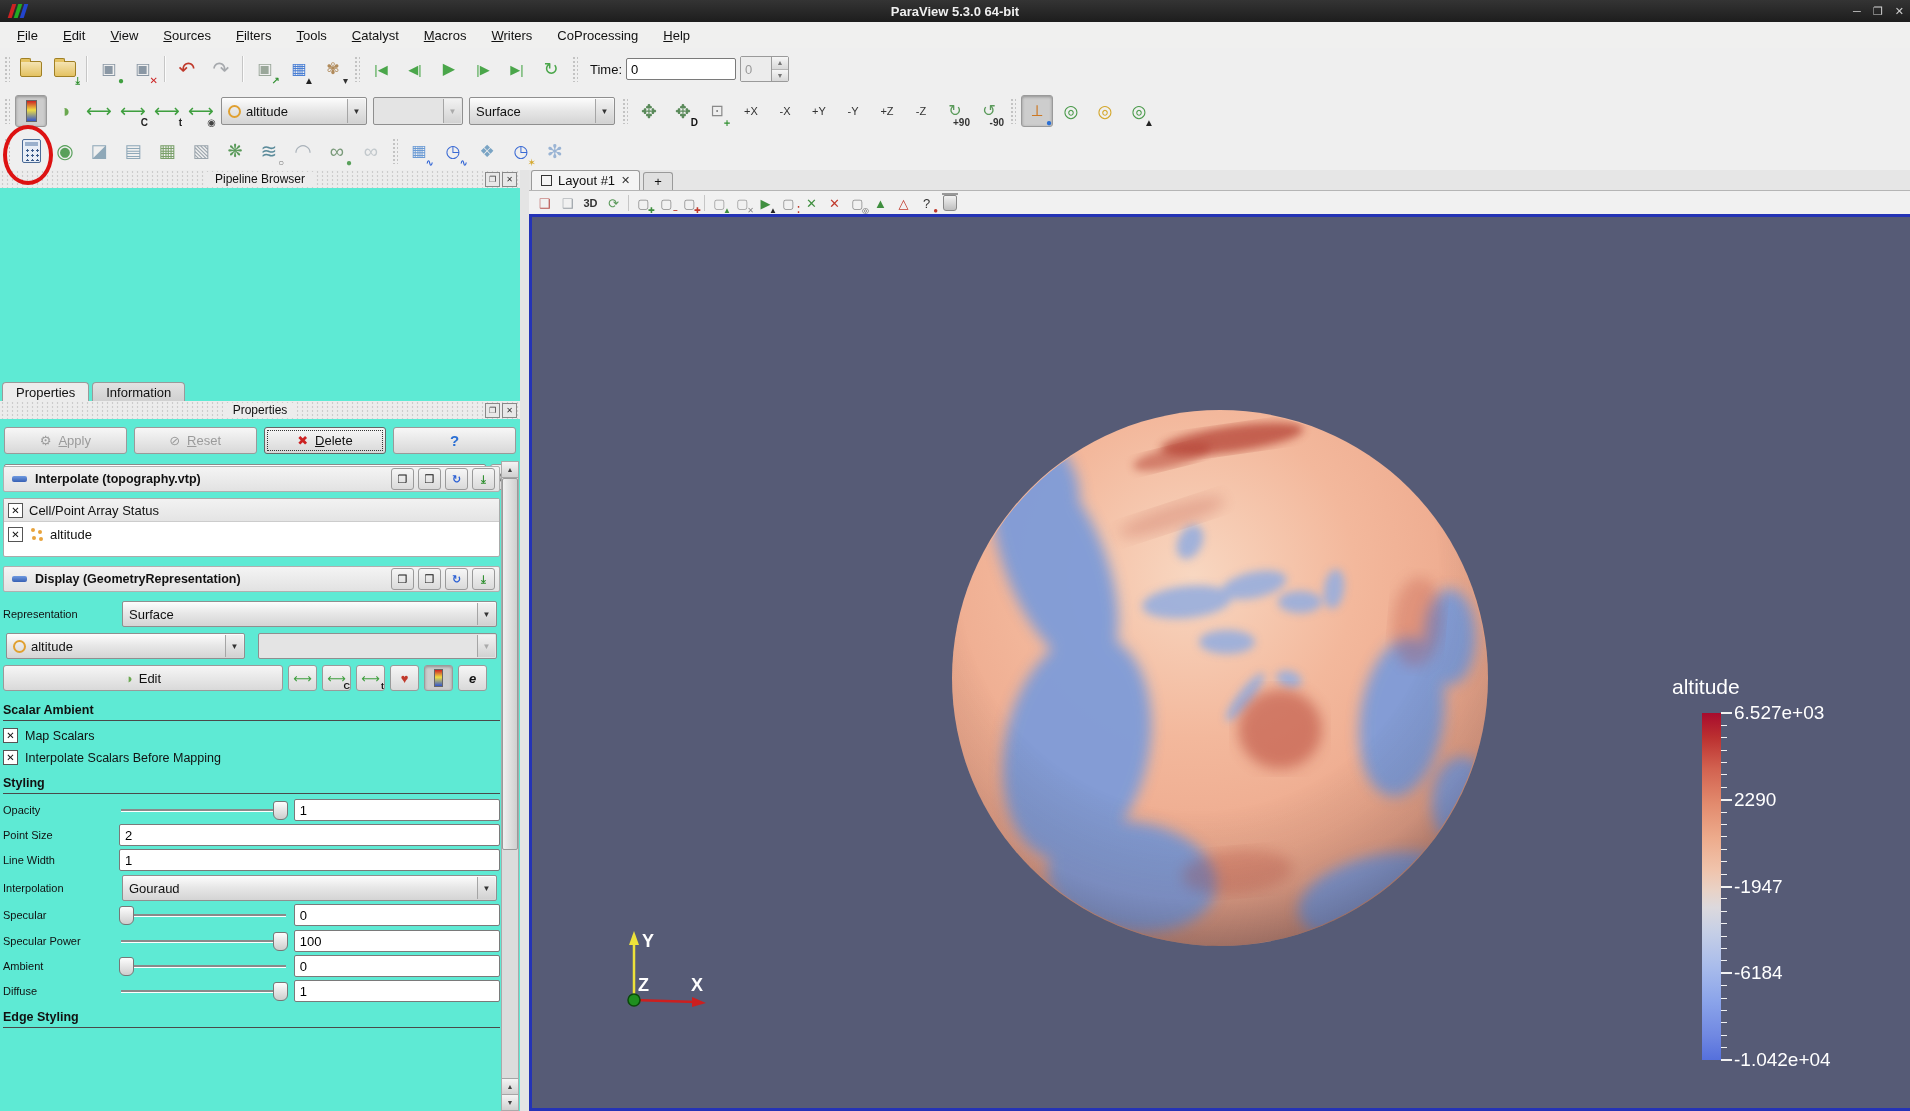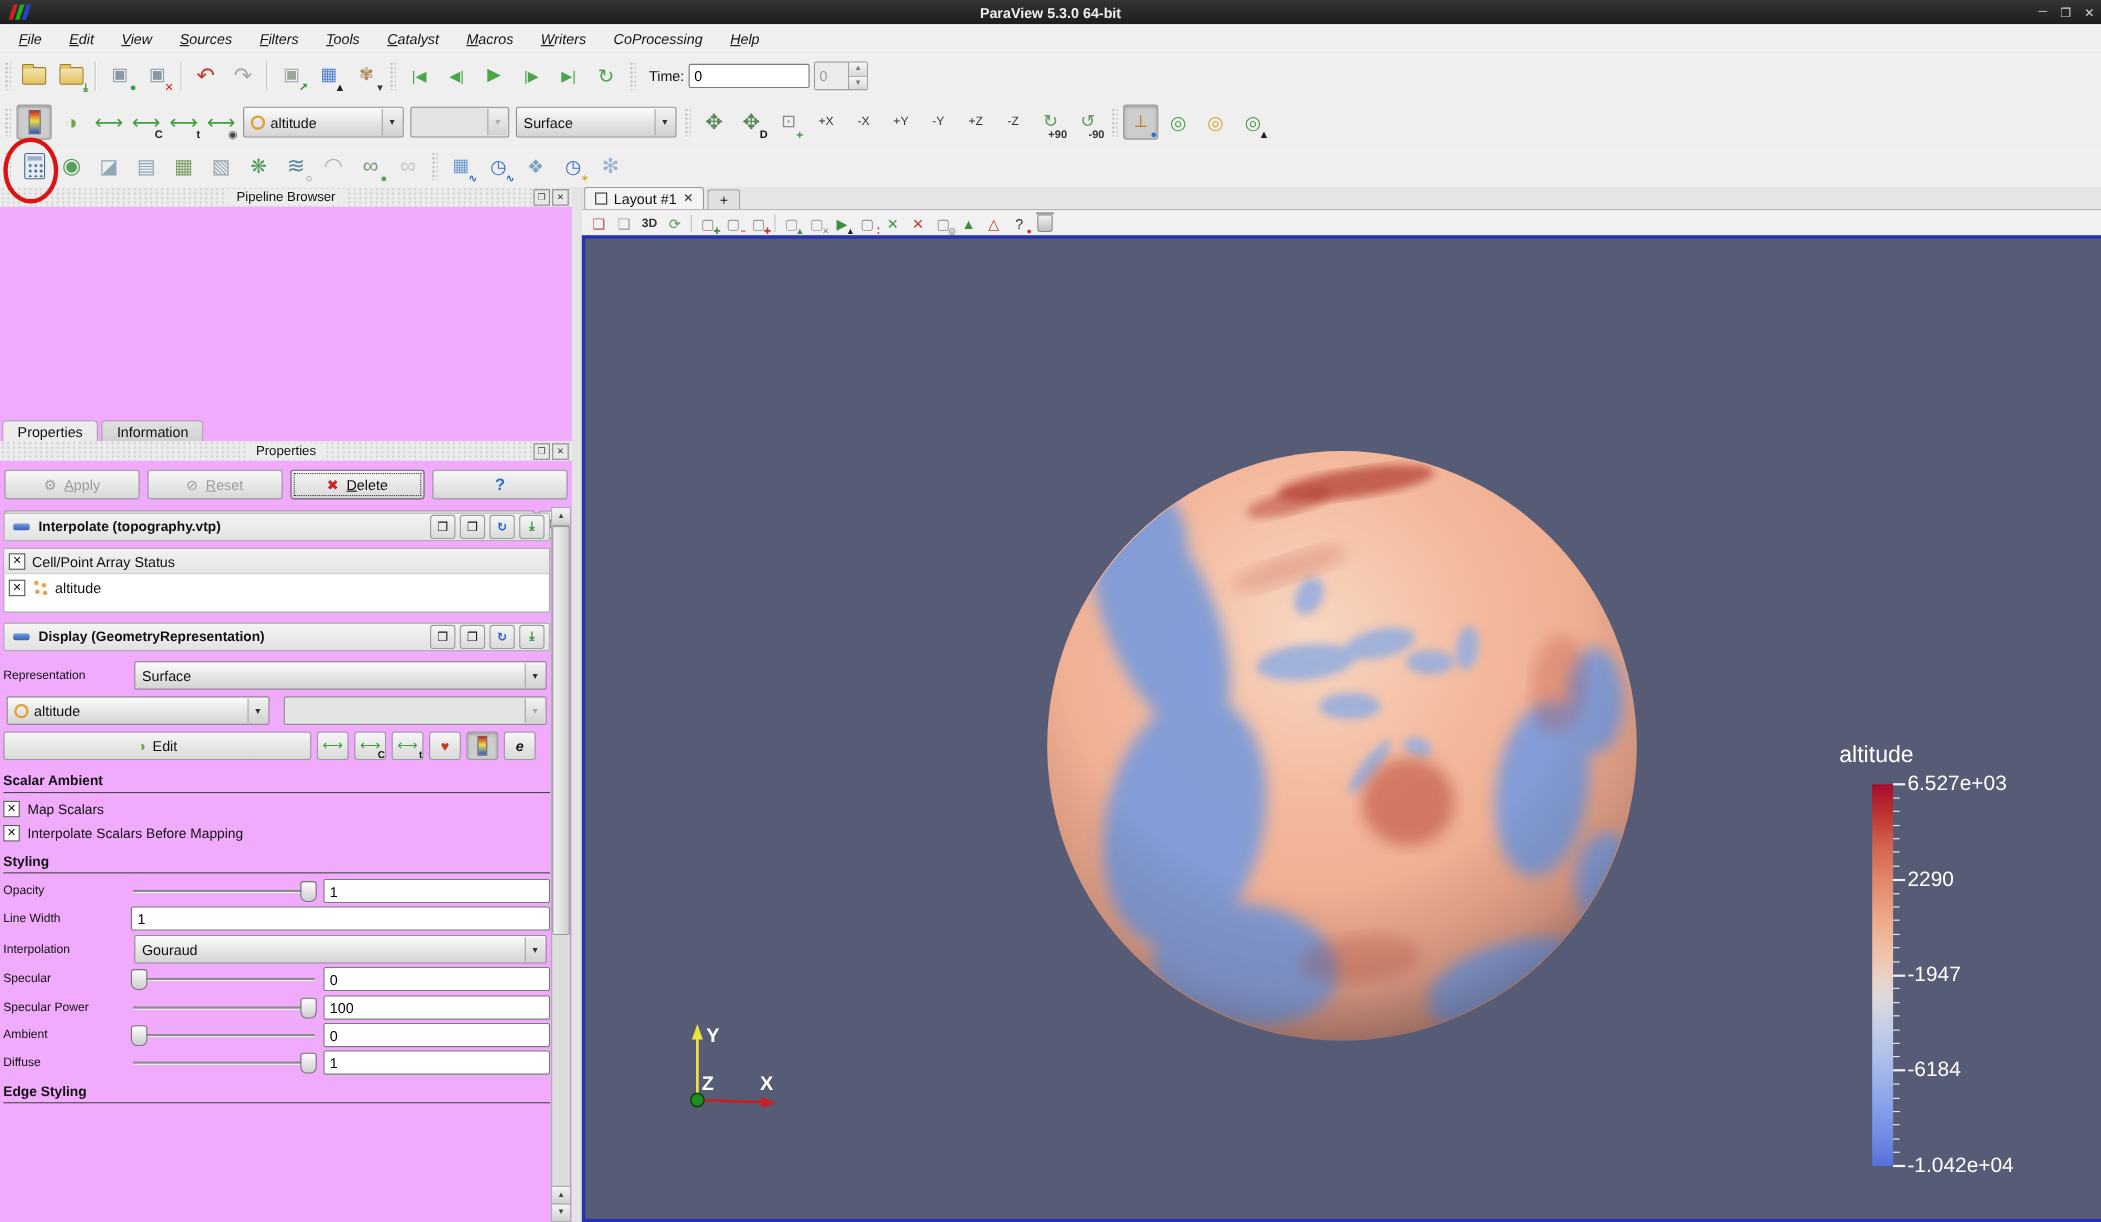--- a/index.html
+++ b/index.html
@@ -1,29 +1,29 @@
 <!DOCTYPE html>
 <html><head>
 <meta charset="utf-8">
 <style>
   html,body{margin:0;padding:0;background:#444;}
-  .app{position:relative;width:1910px;height:1111px;background:#f0abfc;overflow:hidden;
+  .app{position:relative;width:1910px;height:1111px;background:#5eead4;overflow:hidden;
        font-family:"Liberation Sans","DejaVu Sans",sans-serif;font-size:13px;color:#111;}
   
   .titlebar{position:absolute;left:0;top:0;right:0;height:22px;
     background:linear-gradient(#343434,#1d1d1d);display:flex;align-items:center;}
   .pvlogo{position:absolute;left:10px;top:4px;display:flex;gap:2px;transform:skewX(-18deg);}
   .pvlogo i{display:block;width:4px;height:14px;}
   .title{flex:1;text-align:center;color:#efefef;font-weight:bold;font-size:13px;}
   .winctl{position:absolute;right:6px;top:0;height:22px;display:flex;align-items:center;gap:12px;color:#cfcfcf;font-size:11px;}
   .winctl span{cursor:default;}
   
   .menubar{position:absolute;left:0;top:22px;right:0;height:26px;background:#f0f0ef;
     border-bottom:1px solid #c9c9c9;display:flex;align-items:center;padding-left:8px;}
-  .menuitem{padding:3px 9px;margin-right:7px;font-style:italic;}
+  .menuitem{padding:3px 9px;margin-right:7px;}
   .menuitem u{text-decoration:underline;}
   
   .toolbar{position:absolute;left:0;right:0;display:flex;align-items:center;background:#efefef;border-bottom:1px solid #d4d4d4;}
   #tb1{top:48px;height:42px;}
   #tb2{top:90px;height:42px;}
   #tb3{top:132px;height:38px;}
   .thandle{width:6px;height:26px;margin:0 4px;background-image:radial-gradient(#c3c3c3 1px,transparent 1.2px);background-size:4px 4px;}
   .tsep{width:0;height:26px;border-left:1px solid #c6c6c6;border-right:1px solid #fbfbfb;margin:0 4px;}
   .tbtn{width:30px;height:30px;margin:0 1px;border:1px solid transparent;border-radius:3px;
     display:flex;align-items:center;justify-content:center;position:relative;flex:none;}
@@ -554,20 +554,24 @@
           </div>
 
         <div class="heading" style="margin-top:11px;">Styling</div>
         <div class="prow" style="margin-top:5px;">
           <span class="plabel">Opacity</span>
           <div class="slider max">
               <div class="track"></div>
               <div class="thumb"></div>
             </div>
           <input class="vfield" value="1" style="">
+        </div>
+        <div class="prow" style="margin-top:3px;">
+          <span class="plabel">Point Size</span>
+          <input class="vfield full" value="2" style="">
         </div>
         <div class="prow" style="margin-top:3px;">
           <span class="plabel">Line Width</span>
           <input class="vfield full" value="1" style="">
         </div>
 
         <div class="prow" style="margin-top:4px;">
           <span class="plabel">Interpolation</span>
           <div class="combo pcombo">
               <span>Gouraud</span>

